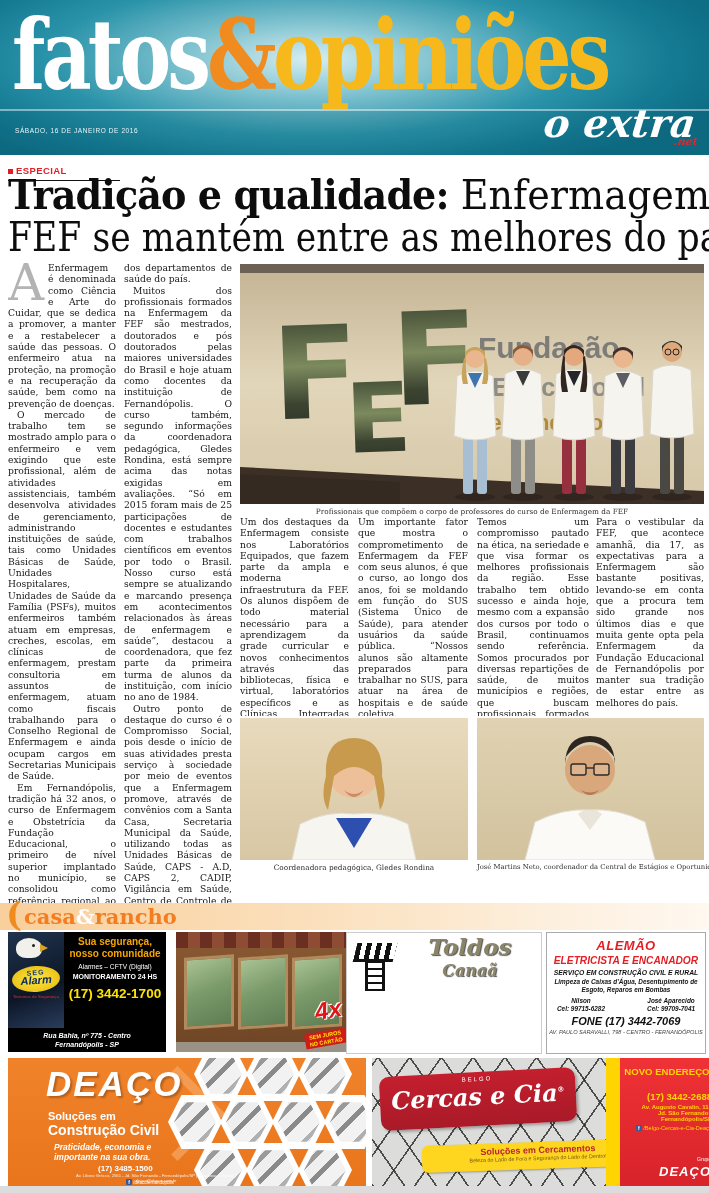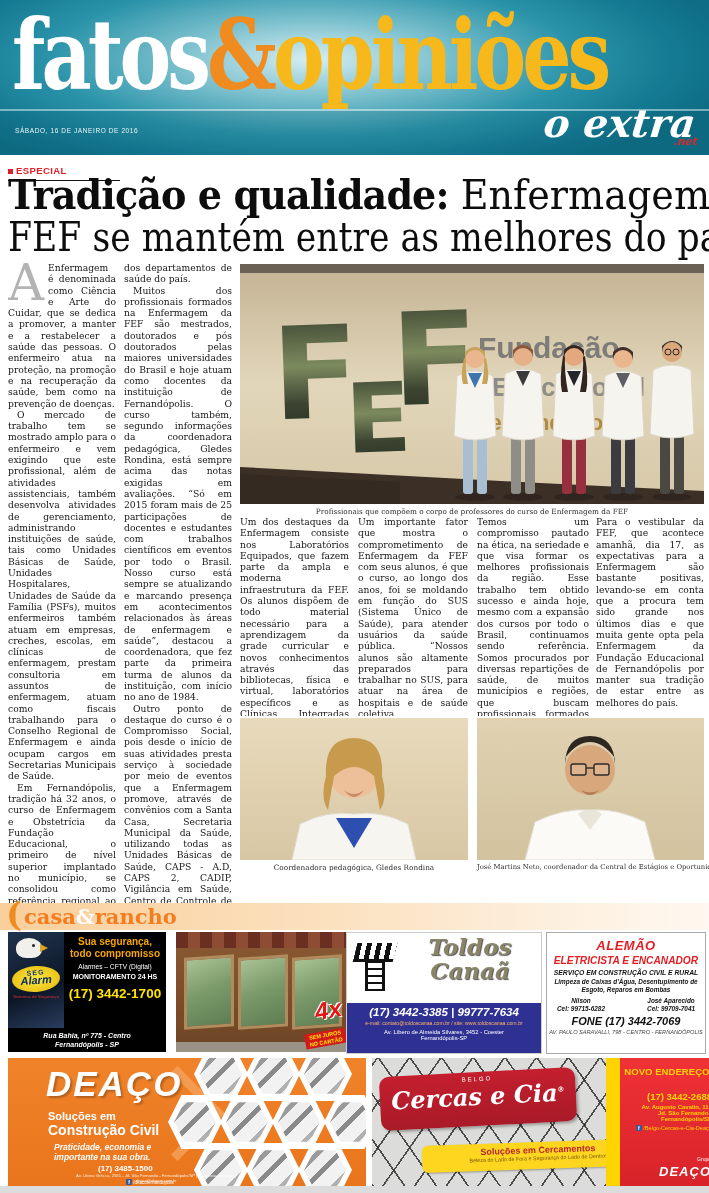--- a/index.html
+++ b/index.html
@@ -101,21 +101,21 @@
   .told-rib{position:absolute;right:0px;bottom:6px;background:#d11a1a;color:#ffe400;font-weight:bold;font-size:5.5px;
       padding:1px 4px;transform:rotate(-10deg);text-align:center;line-height:6.5px;}
   .told-panel{left:346px;top:0;width:194px;height:120px;background:#fff;border:1px solid #ccc;}
   .told-icon{position:absolute;left:8px;top:10px;width:40px;height:52px;}
   .told-awn{position:absolute;left:0;top:0;width:40px;height:16px;background:repeating-linear-gradient(90deg,#111 0 5px,#fff 5px 10px);transform:skewX(-14deg);border-bottom:3px solid #111;}
   .told-lad{position:absolute;left:10px;top:18px;width:14px;height:30px;border-left:3px solid #111;border-right:3px solid #111;
       background:repeating-linear-gradient(#111 0 2px,transparent 2px 7px);}
   .told-name{position:absolute;left:56px;top:2px;width:134px;text-align:center;color:#8a8468;
       font-family:"DejaVu Serif",serif;font-style:italic;font-weight:bold;text-shadow:1px 1px 1px #555;}
   .told-name .n1{font-size:23px;line-height:24px;display:block;}
-  .told-name .n2{font-size:23px;line-height:24px;display:block;}
+  .told-name .n2{font-size:16px;line-height:24px;display:block;}
   .told-blue{position:absolute;left:0;bottom:0;width:194px;height:50px;background:#2e3192;color:#fff;text-align:center;}
   .told-phone{font-style:italic;font-weight:bold;font-size:11.5px;margin-top:3px;}
   .told-mail{font-size:5.2px;color:#ffb26b;margin-top:2px;}
   .told-ad1{font-size:5.8px;margin-top:3px;}
   .told-ad2{font-size:5.8px;}
 
   
   .alem{left:546px;top:0;width:158px;height:120px;background:#fff;border:1px solid #aaa;text-align:center;
         font-style:italic;}
   .alem .t1{color:#e31e24;font-weight:bold;font-size:13px;line-height:18px;margin-top:4px;letter-spacing:.5px;}
@@ -364,21 +364,21 @@
         <div class="seg-eagle-eye"></div>
         <div class="seg-eagle-beak"></div>
         <div class="seg-logo">
           <span class="s1">SEG</span>
           <span class="s2">Alarm</span>
         </div>
         <div class="seg-logo-sub">Sistemas de Segurança</div>
       </div>
       <div class="seg-right">
         <div class="seg-tag">Sua segurança,</div>
-        <div class="seg-tag">todo compromisso</div>
+        <div class="seg-tag">nosso comunidade</div>
         <div class="seg-svc">Alarmes – CFTV (Digital)</div>
         <div class="seg-mon">MONITORAMENTO 24 HS</div>
         <div class="seg-phone">(17) 3442-1700</div>
       </div>
       <div class="seg-addr">
         <div>Rua Bahia, nº 775 - Centro</div>
         <div>Fernandópolis - SP</div>
       </div>
     </div>
 
@@ -397,26 +397,20 @@
 
     <div class="ad told-panel">
       <div class="told-icon">
         <div class="told-awn"></div>
         <div class="told-lad"></div>
       </div>
       <div class="told-name">
         <span class="n1">Toldos</span>
         <span class="n2">Canaã</span>
       </div>
-      <div class="told-blue">
-        <div class="told-phone">(17) 3442-3385 | 99777-7634</div>
-        <div class="told-mail">e-mail: contato@toldoscanaa.com.br / site: www.toldoscanaa.com.br</div>
-        <div class="told-ad1">Av. Líbero de Almeida Silvares, 3452 - Coester</div>
-        <div class="told-ad2">Fernandópolis-SP</div>
-      </div>
     </div>
 
     <div class="ad alem">
       <div class="t1">ALEMÃO</div>
       <div class="t2">ELETRICISTA E ENCANADOR</div>
       <div class="t3">SERVIÇO EM CONSTRUÇÃO CIVIL E RURAL</div>
       <div class="t4">Limpeza de Caixas d'Água, Desentupimento de Esgoto, Reparos em Bombas</div>
       <div class="cols">
         <div>
           <div>Nilson</div>

